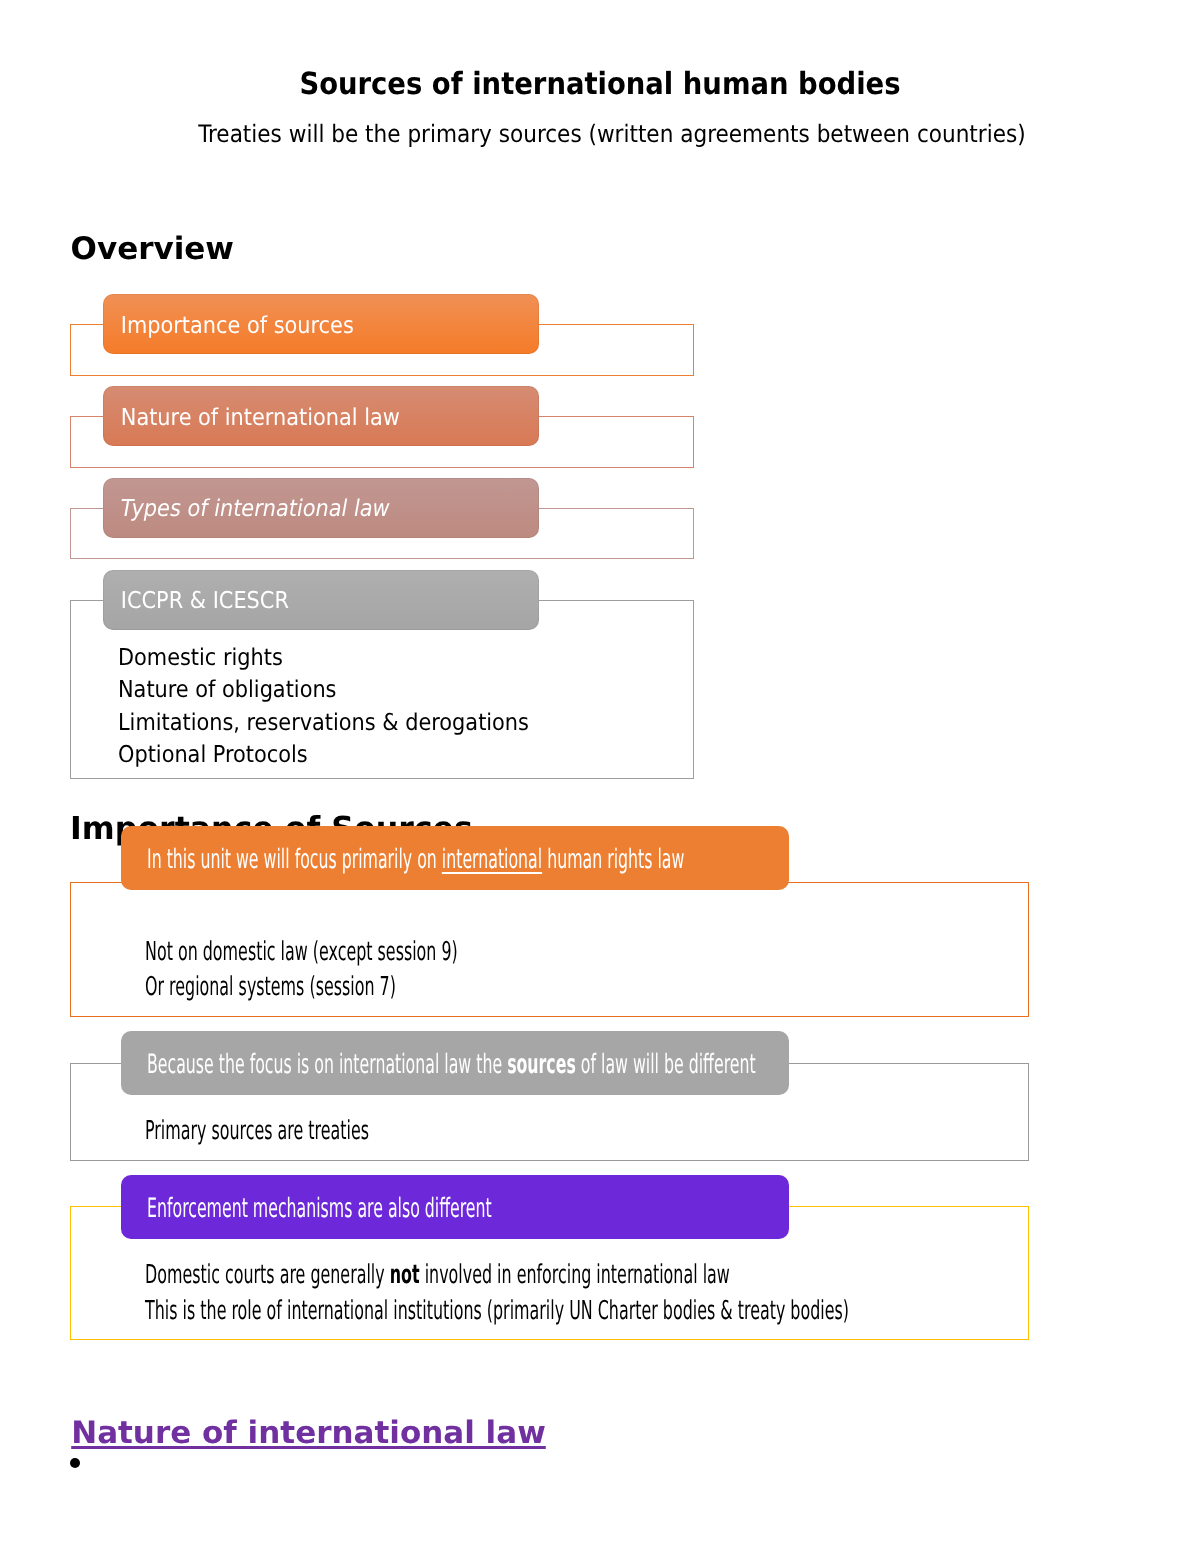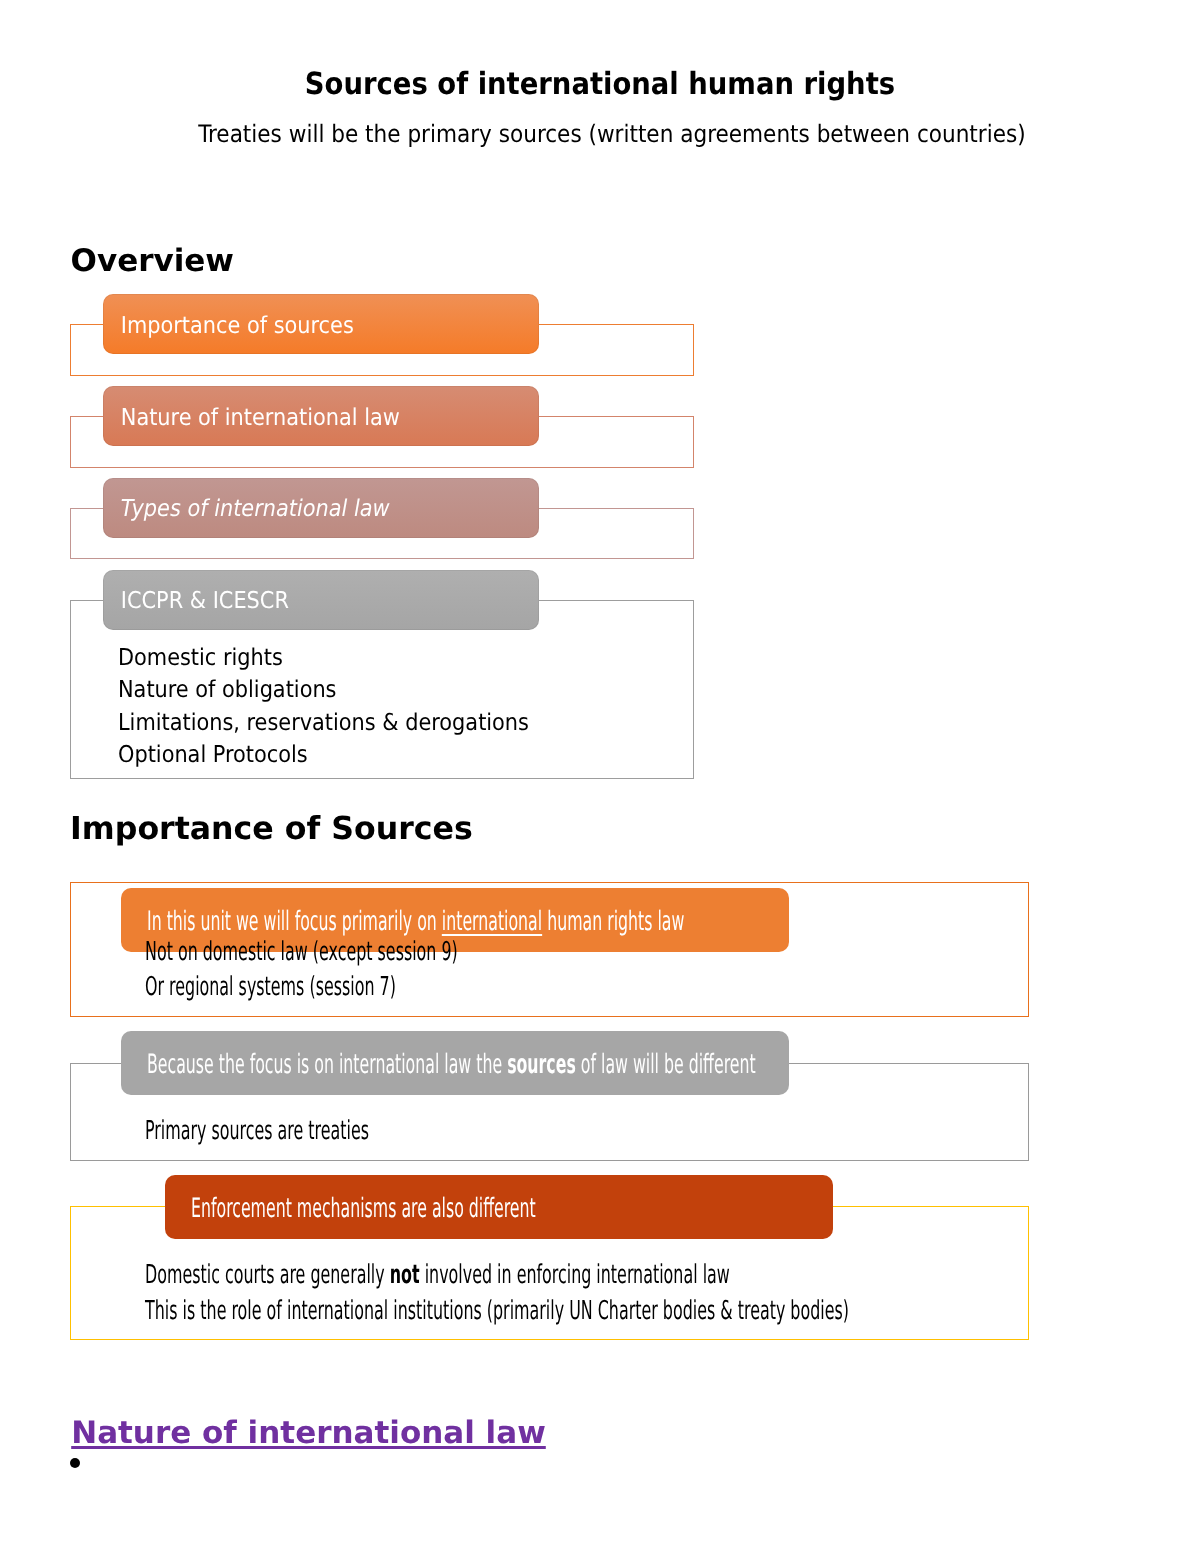--- a/index.html
+++ b/index.html
@@ -37,21 +37,21 @@
 
   
   .nat-h{position:absolute;font-family:"DejaVu Sans",sans-serif;font-weight:bold;
       font-stretch:condensed;color:#7030A0;text-decoration:underline;
       text-underline-offset:3px;text-decoration-thickness:2.5px;white-space:pre;}
   .bullet-row{position:absolute;font-family:"DejaVu Sans",sans-serif;
       font-stretch:condensed;color:#FFC000;white-space:pre;}
   .bullet-dot{position:absolute;background:#000;border-radius:50%;}
 
   
-  #overview-heading{left:70.6px;top:233.5px;font-size:31px;line-height:31px;font-stretch:normal;margin-top:12px;}
+  #overview-heading{left:70.6px;top:233.5px;font-size:31px;line-height:31px;font-stretch:normal;}
   #importance-heading{left:70.1px;top:814.4px;font-size:31.6px;line-height:31px;font-stretch:normal;}
   #nature-heading{left:71.2px;top:1417.8px;font-size:31px;line-height:31px;font-stretch:normal;}
   #nature-bullet-dot{left:69.8px;width:10px;height:10px;top:1458.4px;}
   #nature-bullet{left:107.2px;top:1452px;font-size:23.5px;line-height:23.5px;font-stretch:normal;}
 
   
   .ov-panel{left:70.4px;width:623.4px;height:51.4px;border:1px solid #888;}
   .ov-panel-0{top:324.4px;}
   .ov-panel-1{top:416.25px;}
   .ov-panel-2{top:508.1px;}
@@ -69,38 +69,38 @@
   .ov-body-2{top:710.5px;}
   .ov-body-3{top:743px;}
 
   
   .im-panel{left:70.4px;width:958.8px;border:1px solid #888;}
   .im-panel-0{top:881.7px;height:135.2px;}
   .im-panel-1{top:1062.6px;height:98.2px;}
   .im-panel-2{top:1205.6px;height:134.9px;}
   .im-pill{left:120.9px;width:668px;height:64.3px;
            padding-left:25.9px;padding-top:4.2px;font-size:26.8px;line-height:28px;}
-  .im-pill-0{top:888px;}
+  .im-pill-0{top:826px;}
   .im-pill-1{top:1031px;}
   .im-pill-2{top:1174.5px;}
   .im-pill .tx{transform:scaleX(0.654) translateZ(0);transform-origin:left center;}
   .im-body{left:145px;font-size:26px;line-height:26px;
            transform:scaleX(0.68) translateZ(0);transform-origin:left top;}
   .im-body-0-0{top:938.8px;}
   .im-body-0-1{top:974.3px;}
   .im-body-1-0{top:1118.3px;}
   .im-body-2-0{top:1262px;}
   .im-body-2-1{top:1297.5px;}
 </style>
 </head>
 <body>
 
 <div class="page">
 
-  <div class="hdr hdr-title">Sources of international human rights</div>
+  <div class="hdr hdr-title">Sources of international human bodies</div>
   <div class="hdr hdr-line3">Treaties will be the primary sources (written agreements between countries)</div>
 
   <div class="sec-h" id="overview-heading">Overview</div>
 
   <div id="overview-graphic">
 
     <div class="sa-outer ov-panel ov-panel-0" style="border-color: rgb(237, 125, 49);"></div>
     <div class="sa-pill ov-pill ov-pill-0" style="background: linear-gradient(rgb(240, 144, 85) 0%, rgb(245, 123, 40) 100%);"><span class="tx">Importance of sources</span></div>
 
     <div class="sa-outer ov-panel ov-panel-1" style="border-color: rgb(211, 132, 107);"></div>
@@ -125,20 +125,20 @@
     <div class="sa-outer im-panel im-panel-0" style="border-color: rgb(232, 112, 28);"></div>
     <div class="sa-pill im-pill im-pill-0" style="background-color: rgb(237, 127, 50);"><span class="tx"><span>In this unit we will focus primarily on </span><span class="u">international</span><span> human rights law</span></span></div>
     <div class="sa-text im-body im-body-0-0"><span>Not on domestic law (except session 9)</span></div>
     <div class="sa-text im-body im-body-0-1"><span>Or regional systems (session 7)</span></div>
 
     <div class="sa-outer im-panel im-panel-1" style="border-color: rgb(154, 154, 154);"></div>
     <div class="sa-pill im-pill im-pill-1" style="background-color: rgb(166, 166, 166);"><span class="tx"><span>Because the focus is on international law the </span><span class="b">sources</span><span> of law will be different</span></span></div>
     <div class="sa-text im-body im-body-1-0"><span>Primary sources are treaties</span></div>
 
     <div class="sa-outer im-panel im-panel-2" style="border-color: rgb(255, 192, 0);"></div>
-    <div class="sa-pill im-pill im-pill-2" style="background-color: #c2410c; margin-left: 44px;"><span class="tx"><span>Enforcement mechanisms are also different</span></span></div>
+    <div class="sa-pill im-pill im-pill-2" style="background-color: #6d28d9;"><span class="tx"><span>Enforcement mechanisms are also different</span></span></div>
     <div class="sa-text im-body im-body-2-0"><span>Domestic courts are generally </span><span class="b">not</span><span> involved in enforcing international law</span></div>
     <div class="sa-text im-body im-body-2-1"><span>This is the role of international institutions (primarily UN Charter bodies &amp; treaty bodies)</span></div>
   </div>
 
   <div class="nat-h" id="nature-heading" style="color: rgb(112, 48, 160);">Nature of international law</div>
   <div class="bullet-dot" id="nature-bullet-dot"></div>
 </div>
 
 </body></html>

